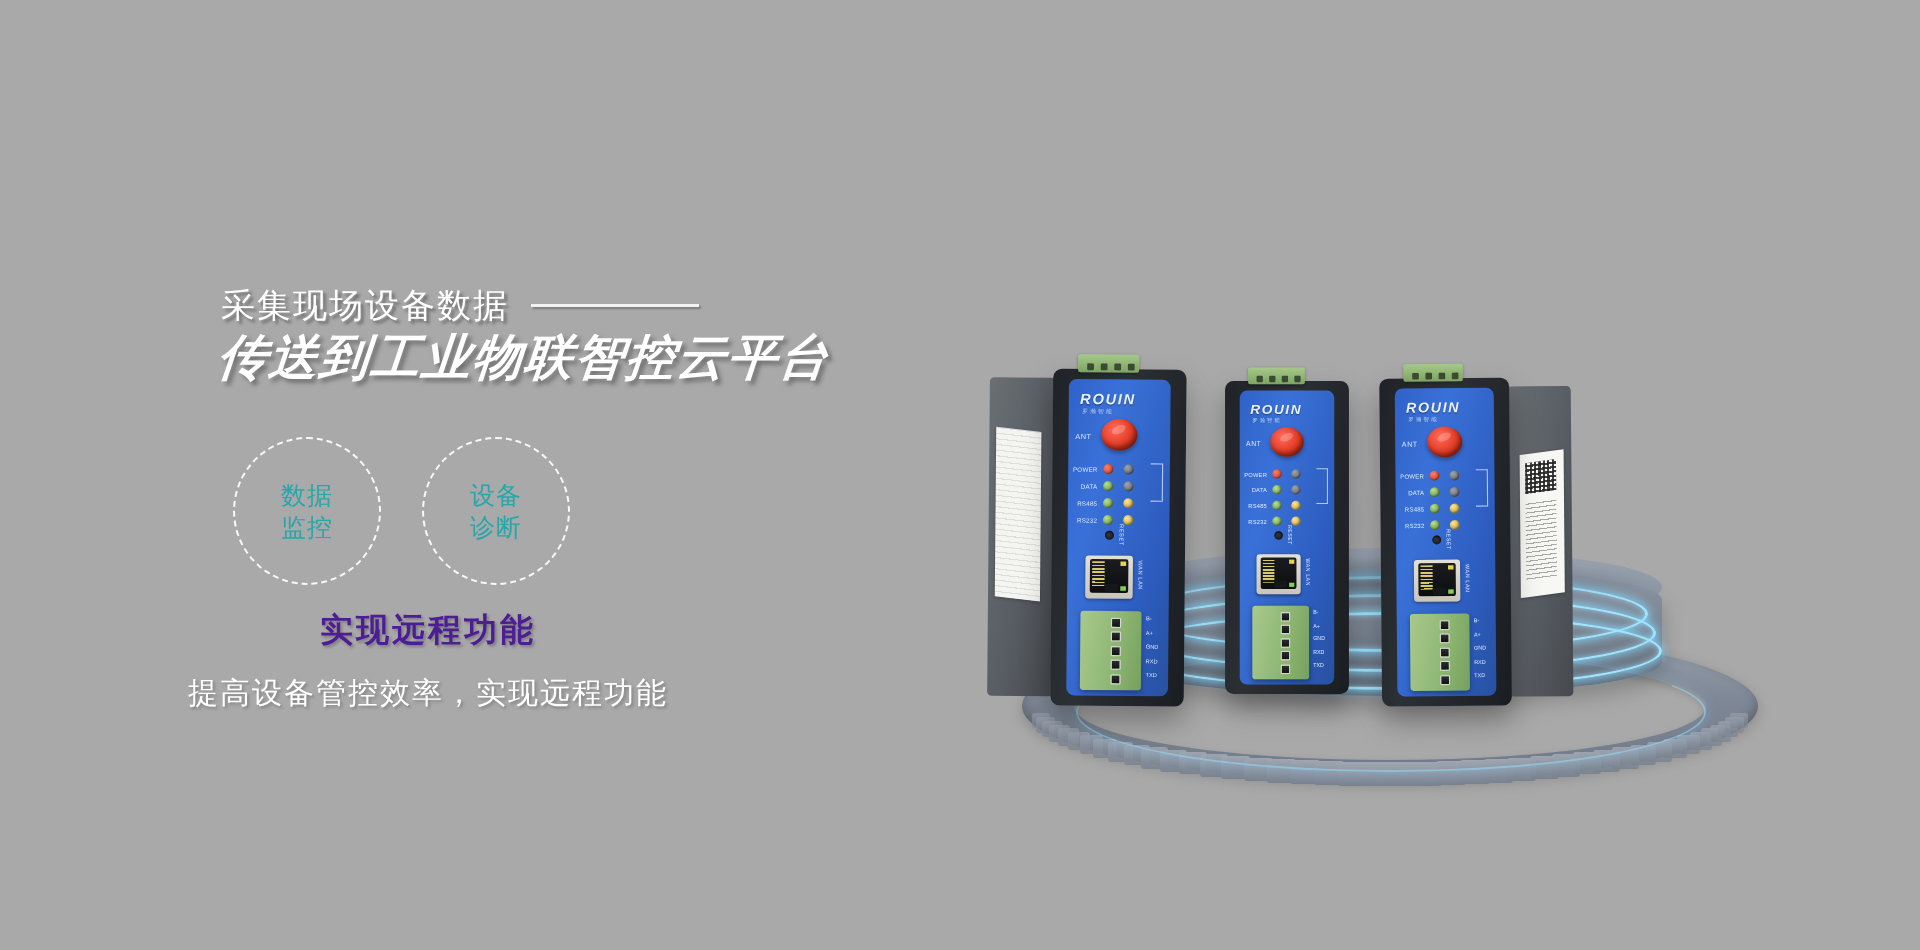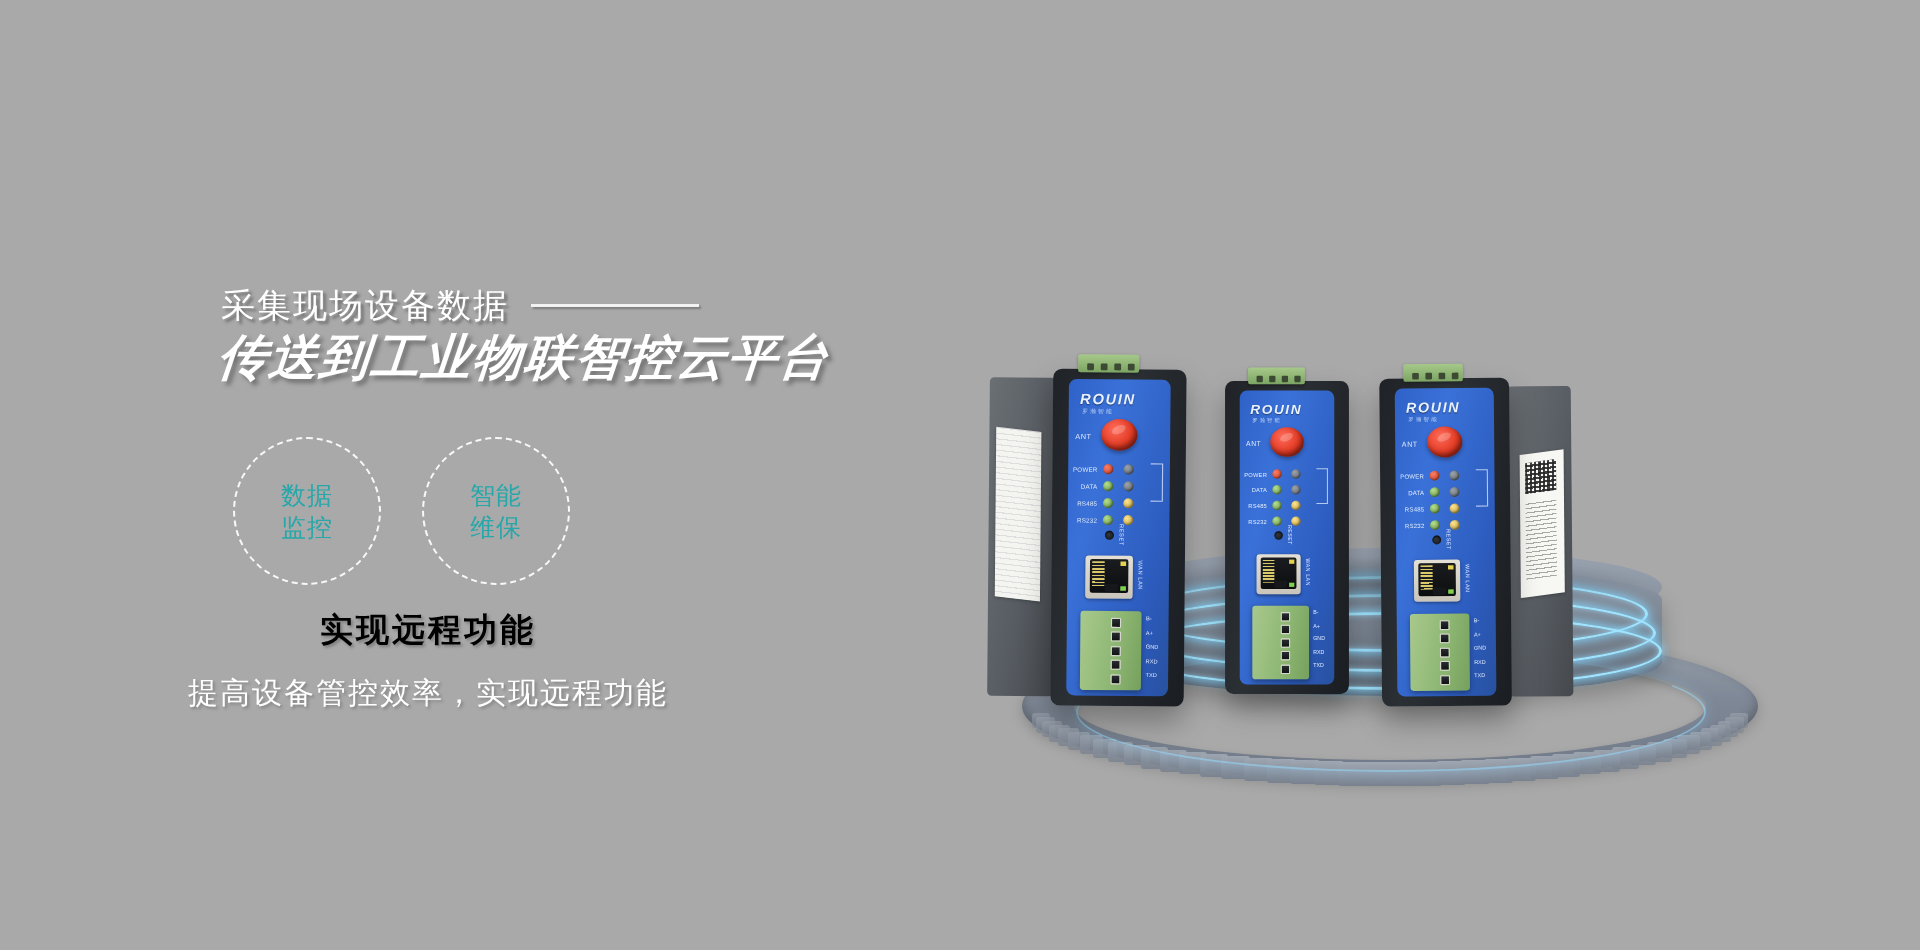--- a/index.html
+++ b/index.html
@@ -60,21 +60,21 @@
     font-size:25px; line-height:1.28;
     letter-spacing:1px;
     text-align:left;
   }
   .circle span { display:block; }
 
   
   .sub-strong {
     position:absolute; left:0; top:608px; width:800px;
     text-align:center;
-    font-size:33px; font-weight:700; color:#000000;
+    font-size:33px; font-weight:700; color:#4c1d95;
     letter-spacing:3px;
     text-shadow:2px 2px 3px rgba(70,70,70,.45);
   }
   .sub-light {
     position:absolute; left:0; top:673px; width:800px;
     text-align:center;
     font-size:30px; font-weight:400; color:#ffffff;
     letter-spacing:2px;
     text-shadow:2px 2px 3px rgba(70,70,70,.4);
   }
@@ -341,22 +341,22 @@
     </div>
 
     <div class="headline">传送到工业物联智控云平台</div>
 
     <div class="circles">
       <div class="circle">
         <span>数据</span>
         <span>监控</span>
       </div>
       <div class="circle">
-        <span>智能</span>
-        <span>维保</span>
+        <span>设备</span>
+        <span>诊断</span>
       </div>
     </div>
 
     <div class="sub-strong">实现远程功能</div>
     <div class="sub-light">提高设备管控效率，实现远程功能</div>
   </div>
 
   <div class="scene">
 
     <div class="shadow-blob"></div>

